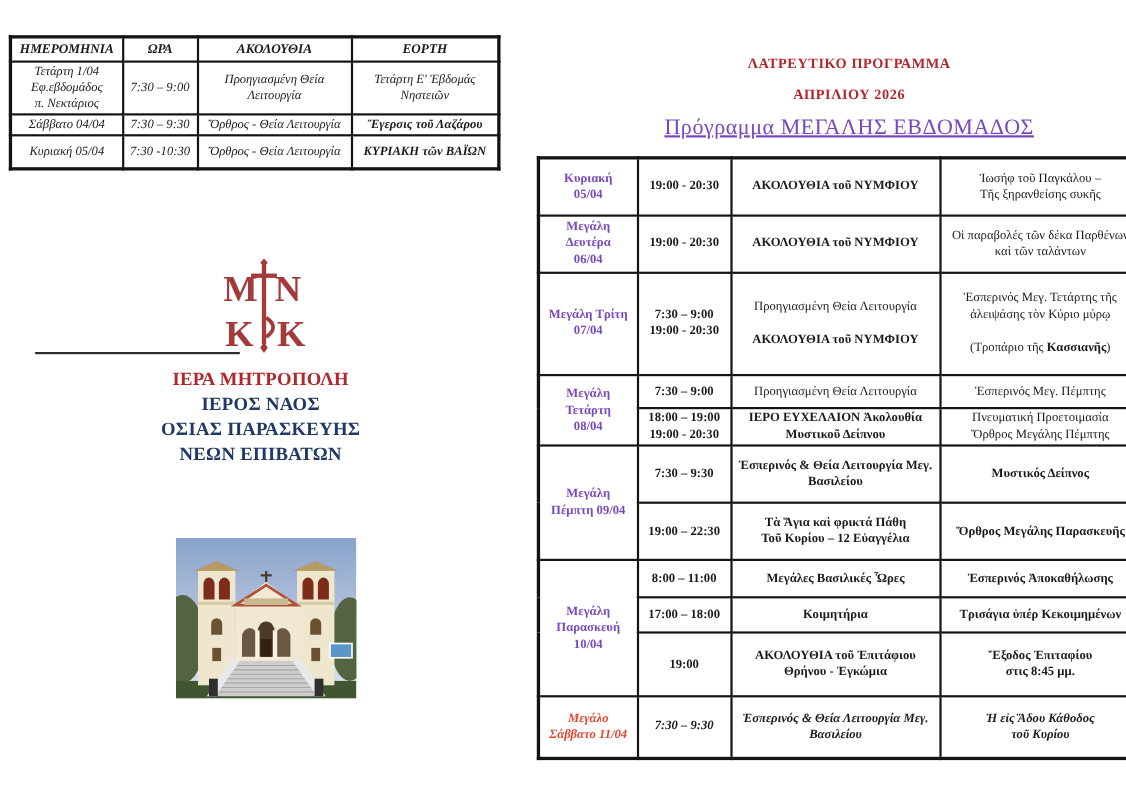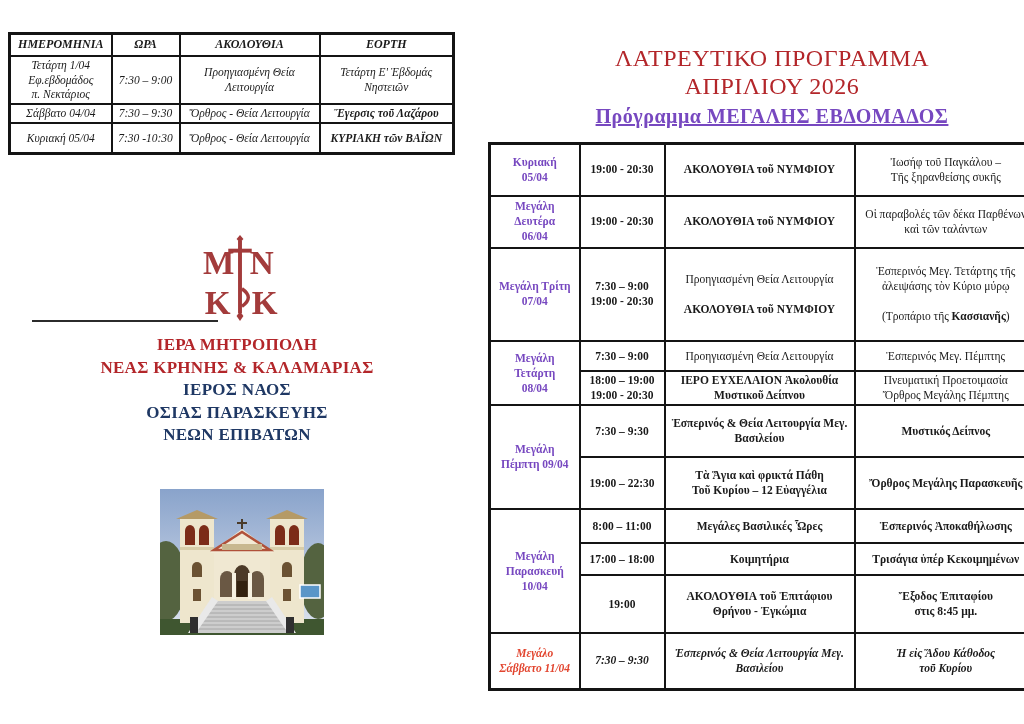--- a/index.html
+++ b/index.html
@@ -41,26 +41,26 @@
   .hw tr.h46 { height:46px; }
   .hw tr.h30 { height:30px; }
   .hw tr.h34 { height:34px; }
   .hw tr.h44 { height:32px; }
   .hw tr.h58 { height:58px; }
   .hw tr.h56 { height:56px;font-style:italic; }
 
   
   .title-block { position:absolute; left:540px; top:44px; width:464px; text-align:center; }
   .title-line {
-    font-size:24px; font-weight:normal; color:var(--title_red); line-height:28px;
+    font-size:13px; font-weight:bold; color:var(--title_red); line-height:28px;
     letter-spacing:0.5px;
   }
   .subtitle {
     display:inline-block; margin-top:2px;
-    font-size:20px; font-weight:bold; color:var(--purple);
+    font-size:20px; font-weight:normal; color:var(--purple);
     text-decoration:underline; line-height:28px; letter-spacing:0.5px;
   }
 
   
   .logo { position:absolute; left:198px; top:234px; width:84px; height:88px; color:var(--monogram_red); }
   .sig-line { position:absolute; left:32px; top:320px; width:186px; border-top:2px solid #2b2b2b; }
   .brand-block {
     position:absolute; left:27px; top:334px; width:420px;
     text-align:center; font-weight:bold;
   }
@@ -242,21 +242,20 @@
       <polygon points="43,1 46.5,5 43,9 39.5,5"></polygon>
       <polygon points="43,79 46.5,84 43,89 39.5,84"></polygon>
       <path d="M45,56 q13,9 0,18" fill="none" stroke="currentColor" stroke-width="3.5"></path>
     </g>
   </svg>
 
   <div class="sig-line"></div>
 
   <div class="brand-block">
     <div class="brand-red">ΙΕΡΑ ΜΗΤΡΟΠΟΛΗ</div>
-    <div class="brand-red">ΝΕΑΣ ΚΡΗΝΗΣ &amp; ΚΑΛΑΜΑΡΙΑΣ</div>
     <div class="brand-navy">ΙΕΡΟΣ ΝΑΟΣ</div>
     <div class="brand-navy">ΟΣΙΑΣ ΠΑΡΑΣΚΕΥΗΣ</div>
     <div class="brand-navy">ΝΕΩΝ ΕΠΙΒΑΤΩΝ</div>
   </div>
 
   <svg class="photo" viewBox="0 0 164 146" aria-hidden="true">
     <defs>
       <linearGradient id="sky" x1="0" y1="0" x2="0" y2="1">
         <stop offset="0" stop-color="#89a3cb"></stop>
           <stop offset="1" stop-color="#dfe5ef"></stop>

